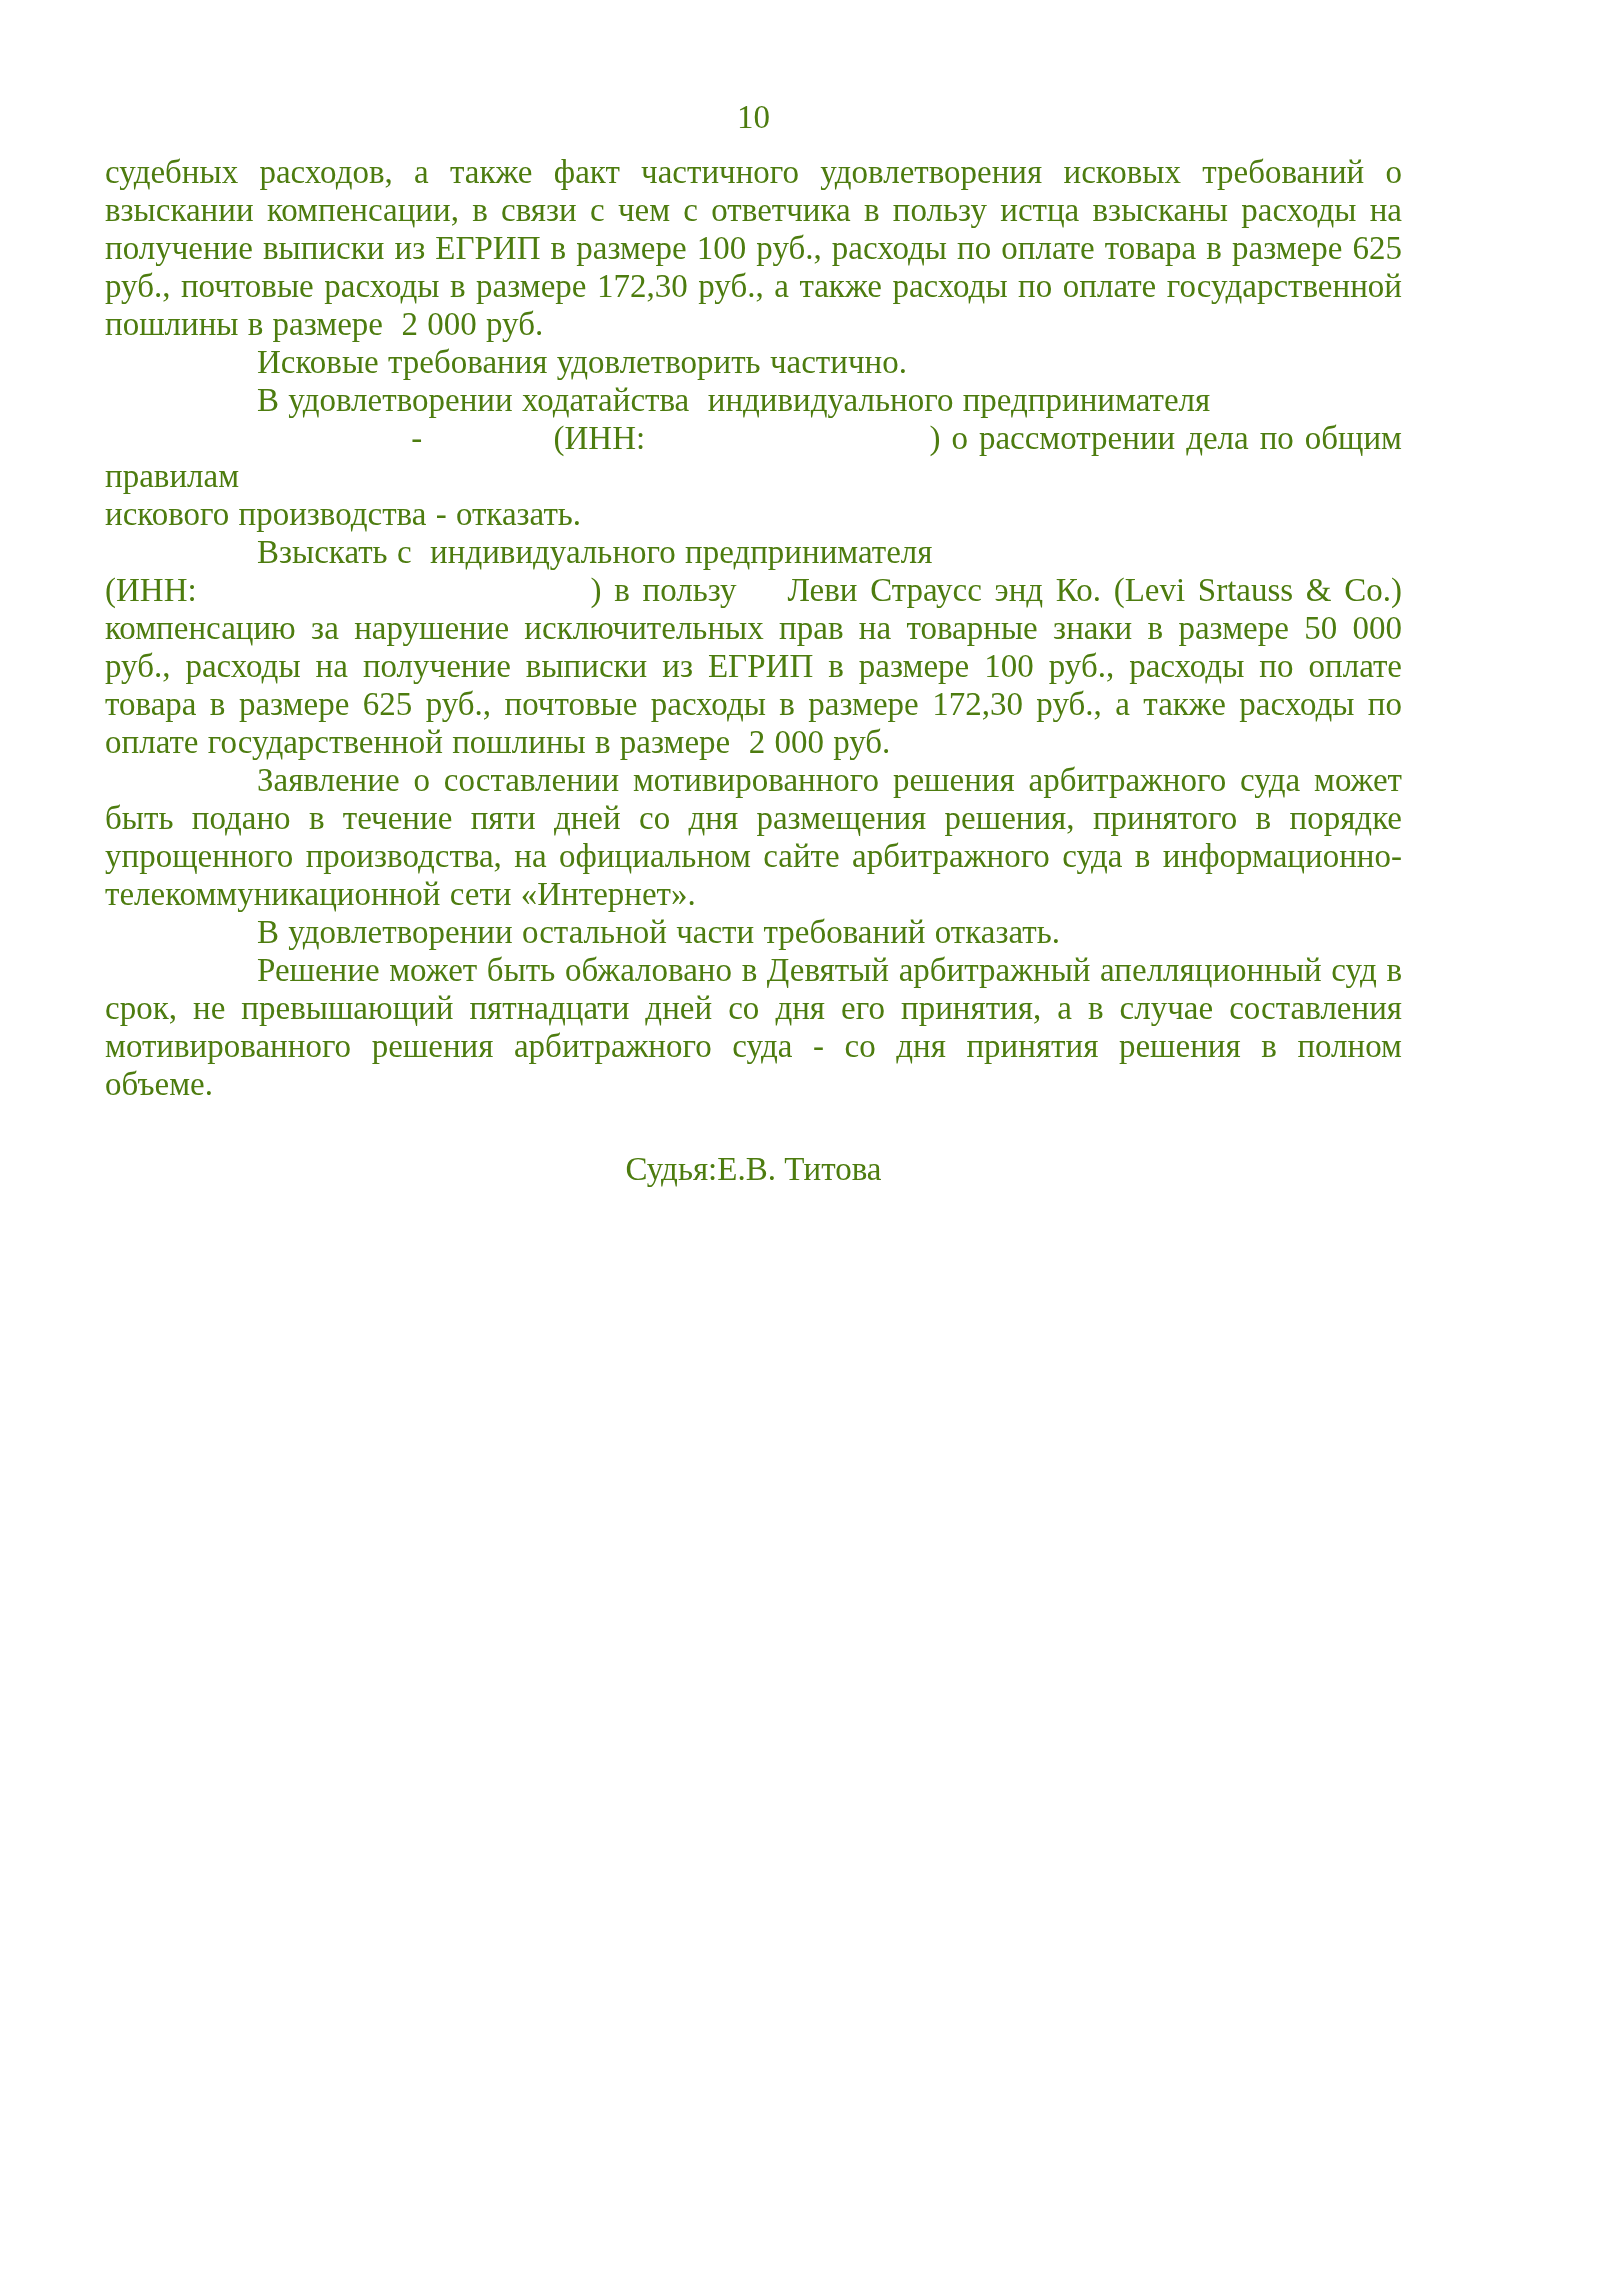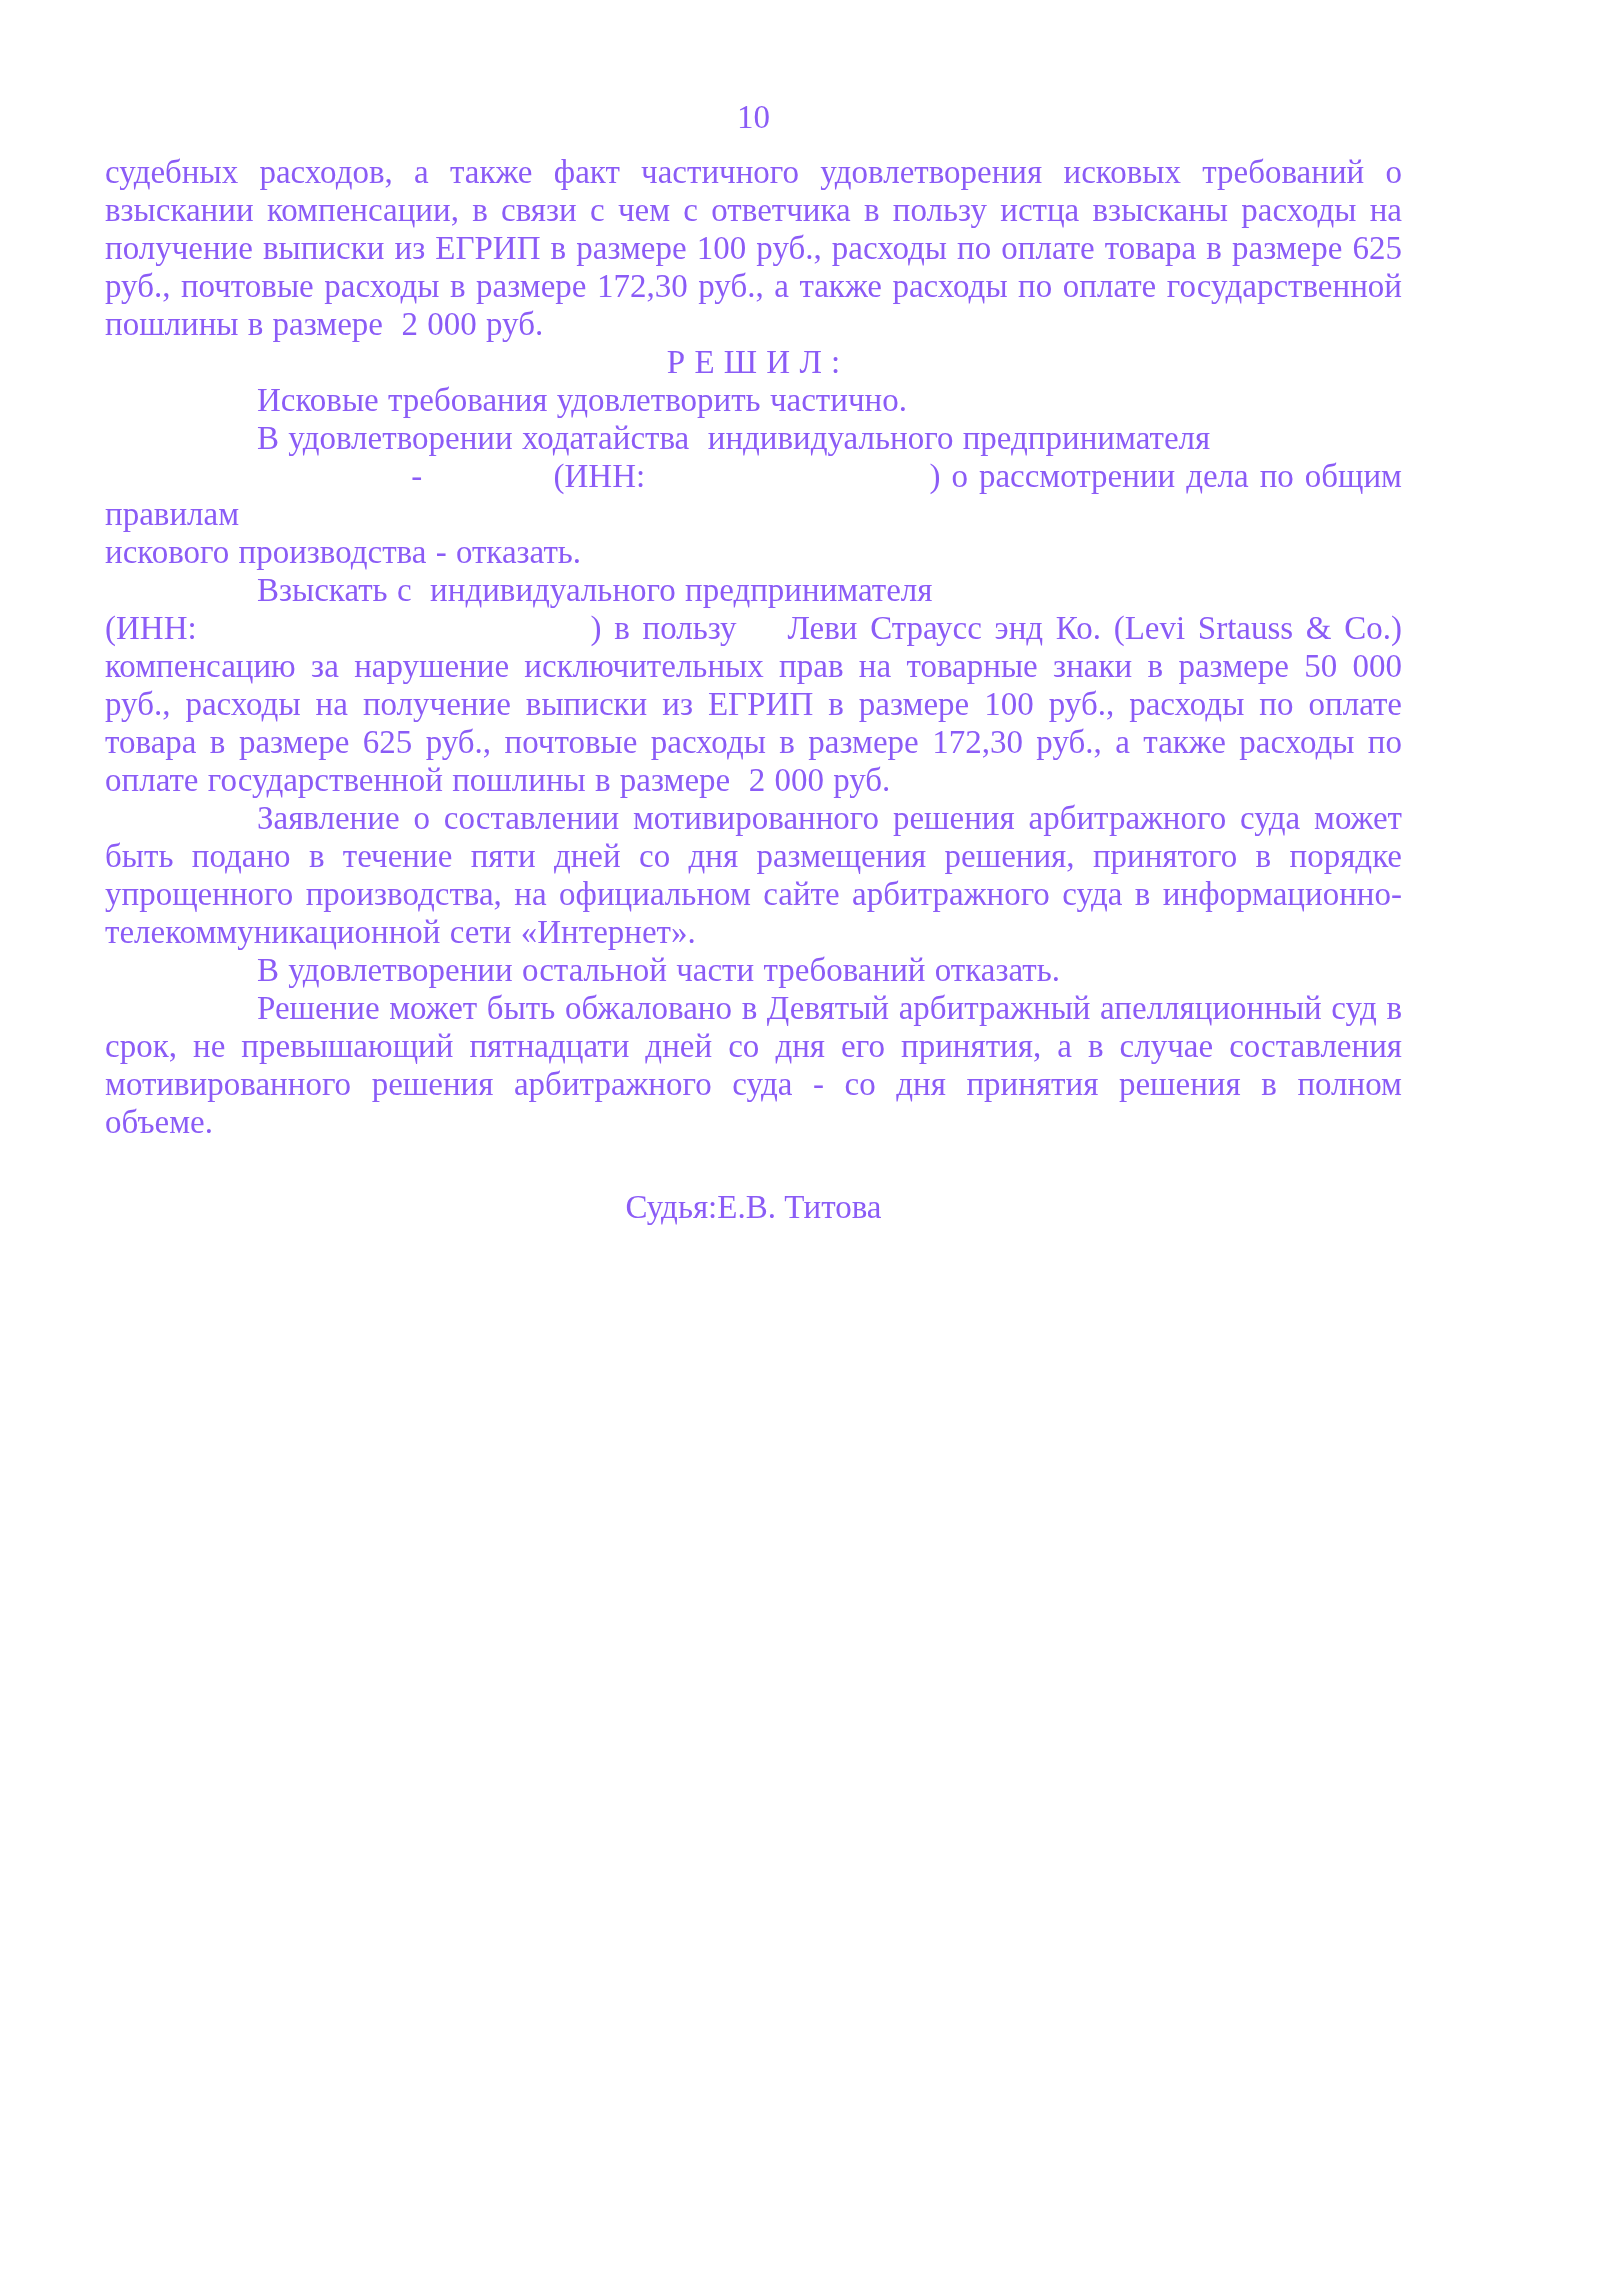--- a/index.html
+++ b/index.html
@@ -5,21 +5,21 @@
   html, body {
     margin: 0;
     padding: 0;
     background: #ffffff;
   }
   .page {
     position: relative;
     width: 1620px;
     height: 1859px;
     background: #ffffff;
-    color: #8b5cf6;
+    color: #4d7c0f;
     font-family: "Liberation Serif", "DejaVu Serif", serif;
     font-size: 33px;
     overflow: hidden;
   }
   .page-number {
     position: absolute;
     top: 98px;
     left: 105px;
     width: 1297px;
     text-align: center;
@@ -58,21 +58,20 @@
 
 <div class="page">
 
   <div class="page-number">10</div>
 
   <div class="content">
 
     <p class="para no-indent">судебных расходов, а также факт частичного удовлетворения исковых требований о взыскании компенсации, в связи с чем с ответчика в пользу истца взысканы расходы на получение выписки из ЕГРИП в размере 100 руб., расходы по оплате товара в размере 625 руб., почтовые расходы в размере 172,30 руб., а также расходы по оплате государственной пошлины в размере  2 000 руб.</p>
 
 
-    <p class="para heading">Р Е Ш И Л :</p>
 
     <p class="para">Исковые требования удовлетворить частично.</p>
 
     <p class="para">В удовлетворении ходатайства  индивидуального предпринимателя
                             -            (ИНН:                          ) о рассмотрении дела по общим правилам
 искового производства - отказать.</p>
 
     <p class="para">Взыскать с  индивидуального предпринимателя
 (ИНН:                               ) в пользу    Леви Страусс энд Ко. (Levi Srtauss &amp; Co.) компенсацию за нарушение исключительных прав на товарные знаки в размере 50 000 руб., расходы на получение выписки из ЕГРИП в размере 100 руб., расходы по оплате товара в размере 625 руб., почтовые расходы в размере 172,30 руб., а также расходы по оплате государственной пошлины в размере  2 000 руб.</p>
 

